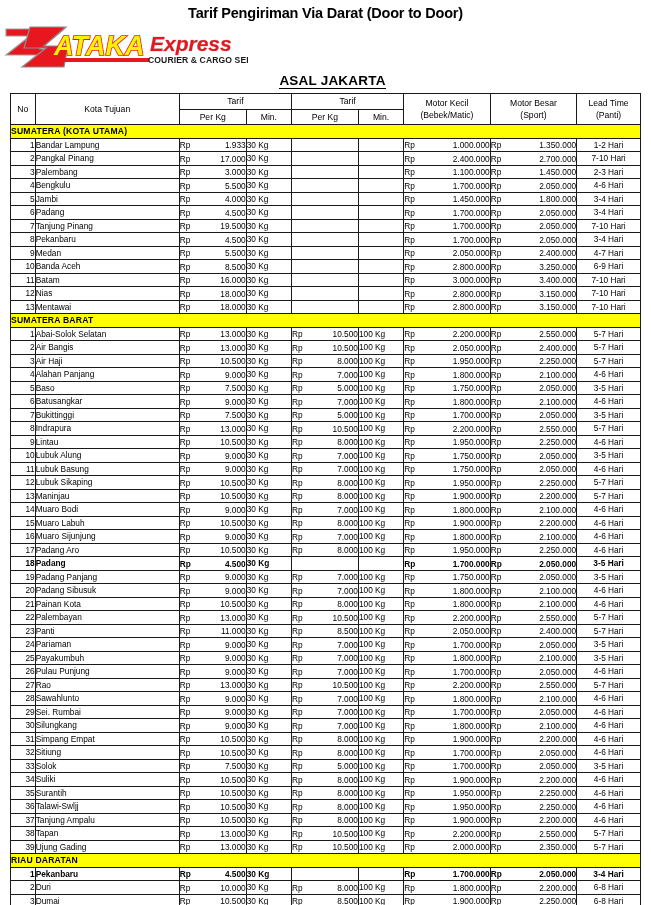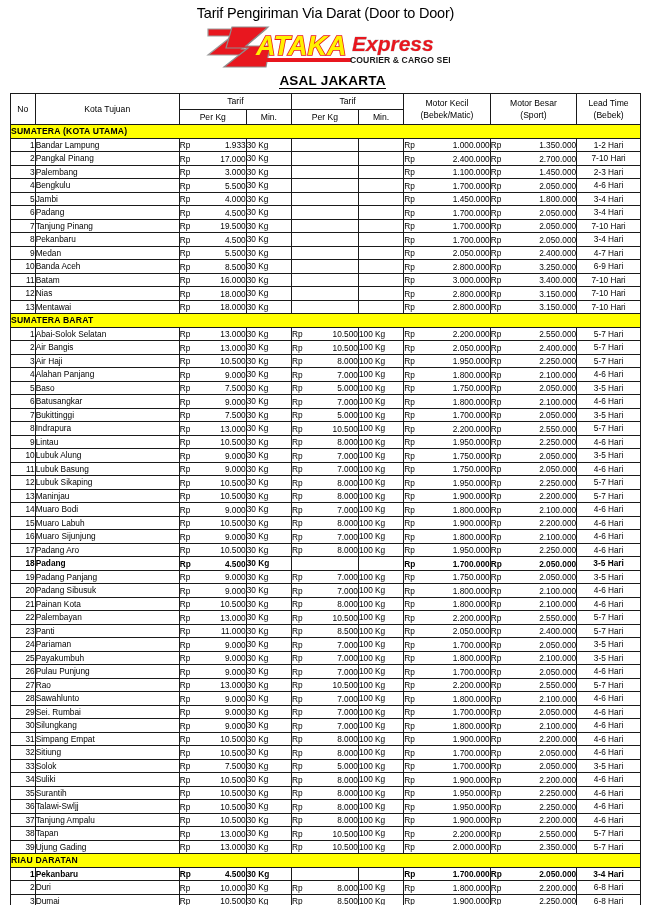--- a/index.html
+++ b/index.html
@@ -12,28 +12,28 @@
     font-family: "Liberation Sans", sans-serif;
     color: #000;
     -webkit-font-smoothing: none;
   }
   .page { width: 651px; position: relative; }
 
   
   .doc-title {
     text-align: center;
     font-size: 14.5px;
-    font-weight: normal;
+    font-weight: bold;
     letter-spacing: -0.2px;
     padding: 5px 0 2px 0;
     line-height: 1.2;
   }
   .logo-wrap {
     display: flex;
-    justify-content: center;
+    justify-content: flex-start;
     align-items: center;
     padding: 1px 0 0 0;
   }
   .logo {
     position: relative;
     width: 248px;
     height: 46px;
   }
   .logo svg { display: block; }
   .asal {
@@ -164,21 +164,21 @@
         <th rowspan="2" class="thead-tall">
           <div>Motor Kecil</div>
           <div>(Bebek/Matic)</div>
         </th>
         <th rowspan="2" class="thead-tall">
           <div>Motor Besar</div>
           <div>(Sport)</div>
         </th>
         <th rowspan="2" class="thead-tall">
           <div>Lead Time</div>
-          <div>(Bebek)</div>
+          <div>(Panti)</div>
         </th>
       </tr>
       <tr>
         <th>Per Kg</th>
         <th>Min.</th>
         <th>Per Kg</th>
         <th>Min.</th>
       </tr>
     </thead>
     <tbody id="rates-body">

